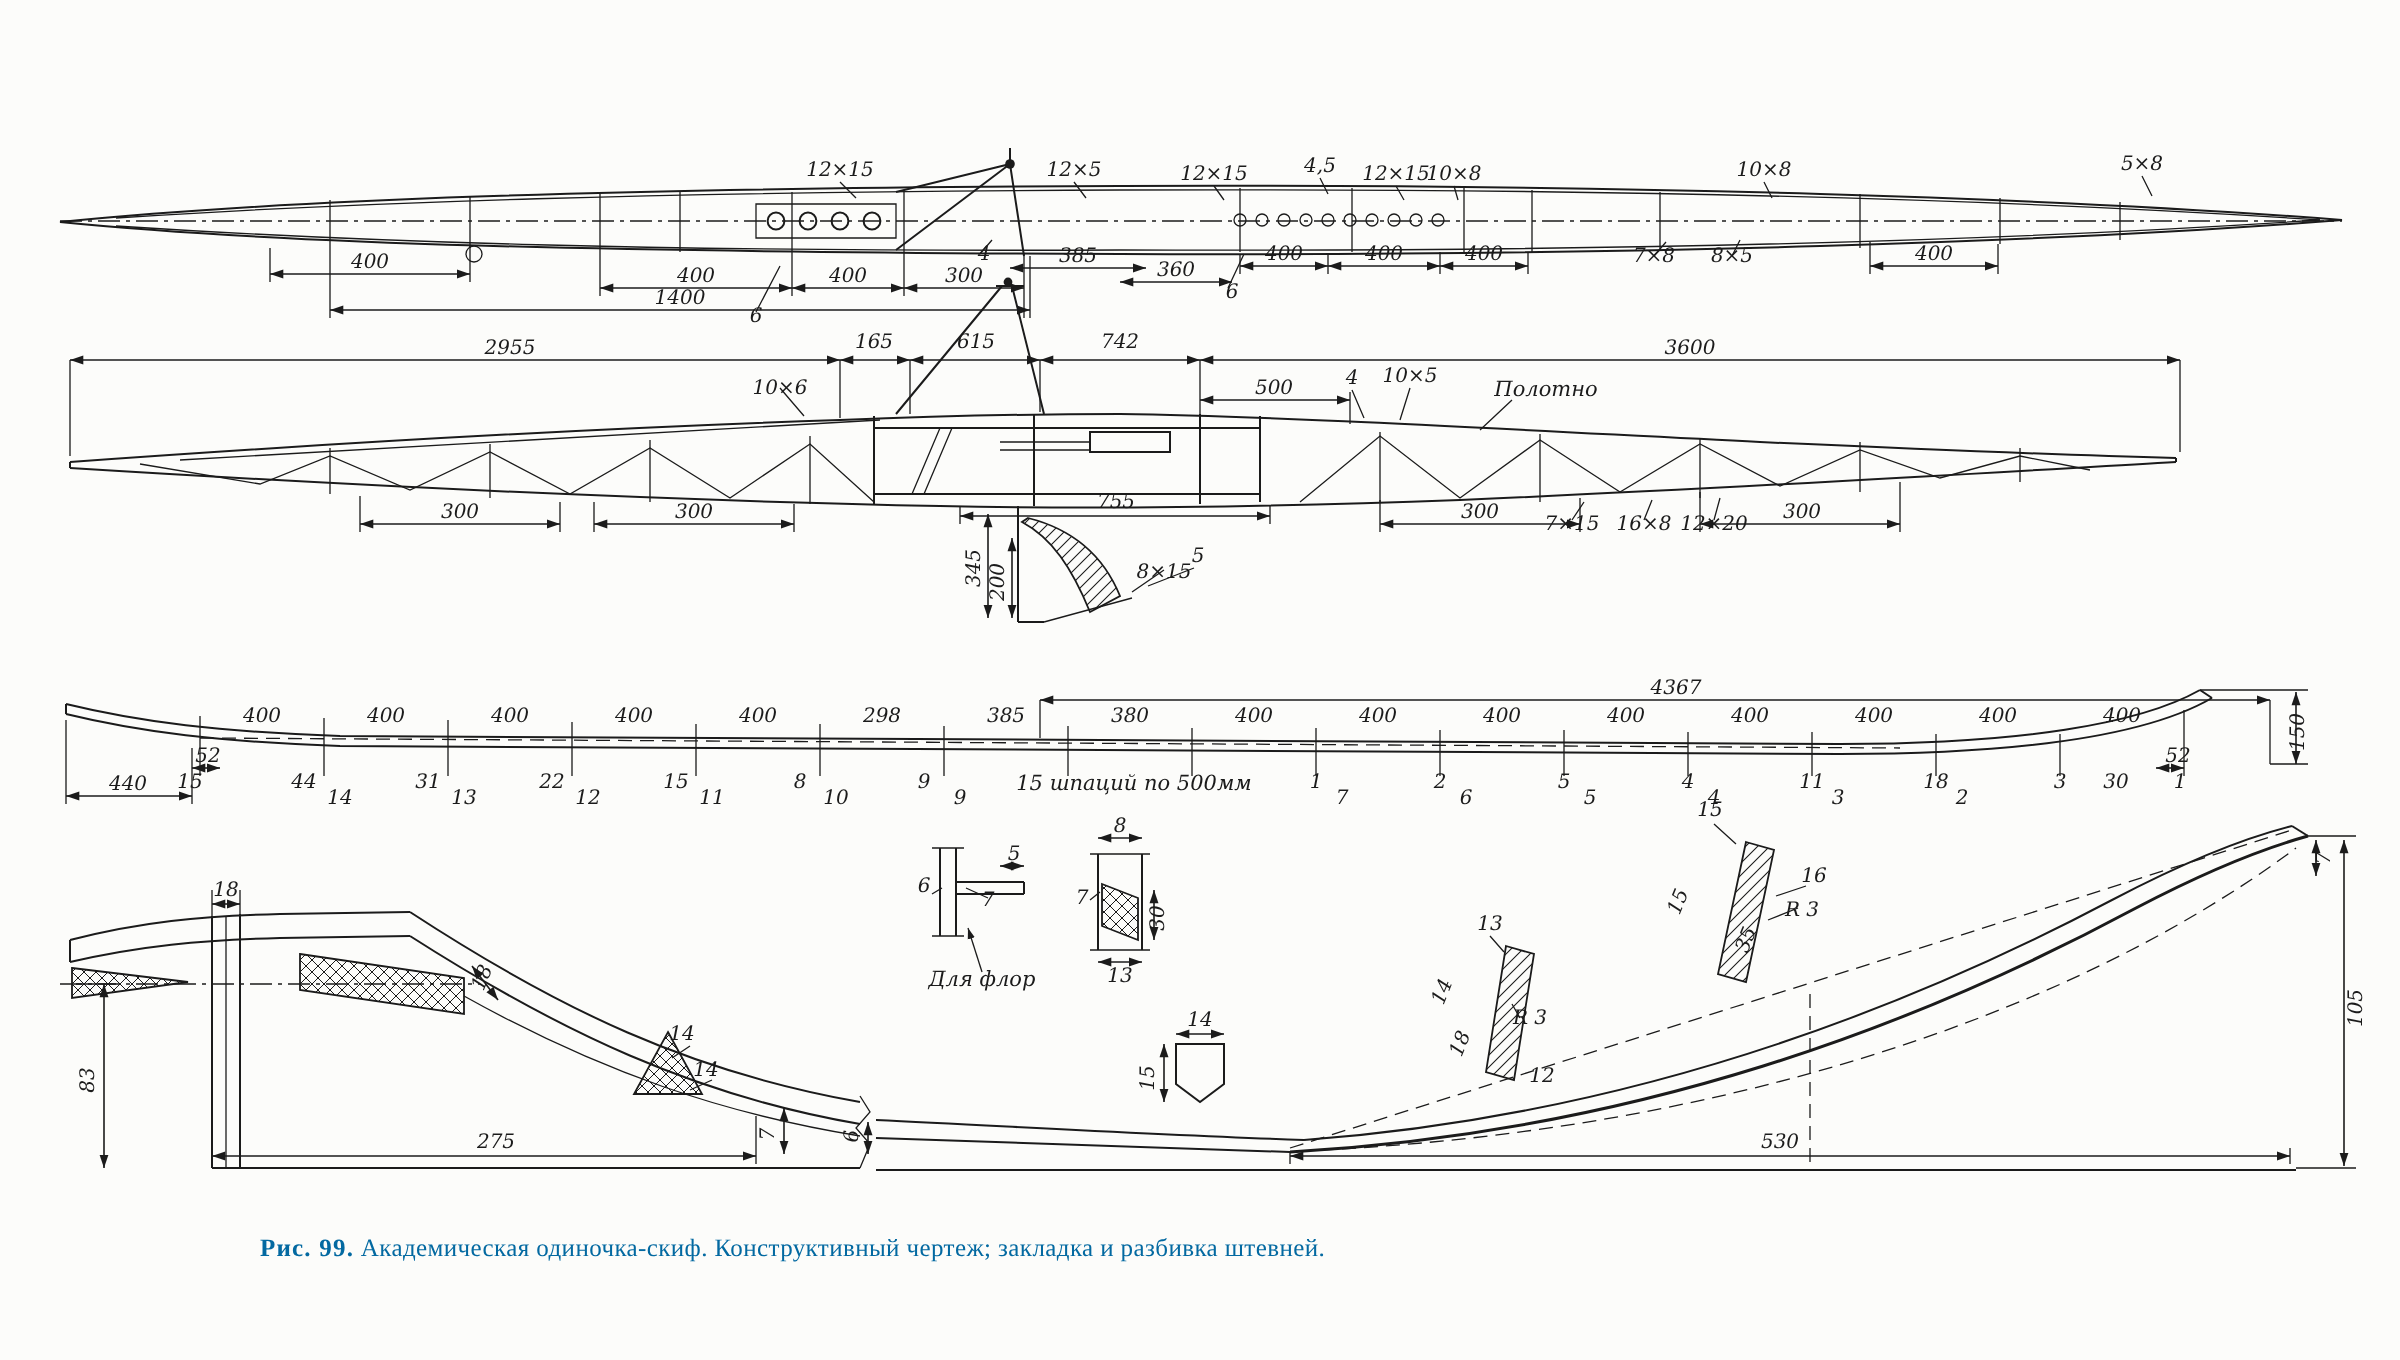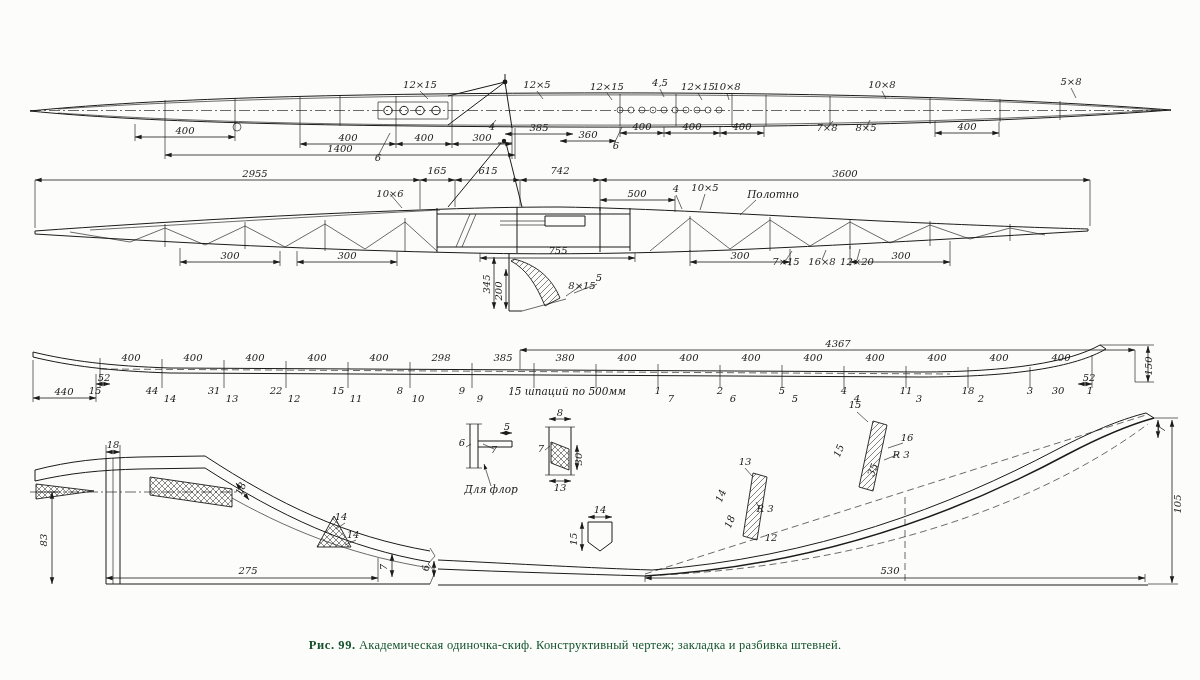--- a/index.html
+++ b/index.html
@@ -10,22 +10,22 @@
   svg text.it{font-size:10.5px}
   .ln{fill:none;stroke:#1b1b1b;stroke-width:1}
   .thk{fill:none;stroke:#1b1b1b;stroke-width:1.5}
   .thin{fill:none;stroke:#1b1b1b;stroke-width:.65}
   .dash{stroke-dasharray:7 4}
   .dashdot{stroke-dasharray:11 3 2 3}
   .dl{stroke:#1b1b1b;stroke-width:.8;fill:none;marker-start:url(#arr);marker-end:url(#arr)}
   .arr1{marker-end:url(#arr)}
   .hatch{fill:url(#x1);stroke:#1b1b1b;stroke-width:.9}
   .xhatch{fill:url(#x2);stroke:#1b1b1b;stroke-width:.9}
-  .caption{position:absolute;left:130px;top:638px;width:890px;text-align:center;
-           font-size:12.5px;color:#14532d;letter-spacing:.2px}
+  .caption{position:absolute;left:130px;top:617px;width:890px;
+           font-size:12.5px;color:#0369a1;letter-spacing:.2px}
   .caption b{font-weight:bold;letter-spacing:.6px}
 </style>
 </head>
 <body>
 
 <div class="page">
 <svg id="drawing" width="1200" height="680" viewBox="0 0 1200 680">
   <defs>
     <marker id="arr" viewBox="0 0 10 8" markerWidth="9" markerHeight="7" refX="9.5" refY="4" orient="auto-start-reverse">
       <path d="M0 0.8 L9.5 4 L0 7.2 Z" fill="#1b1b1b"></path>

